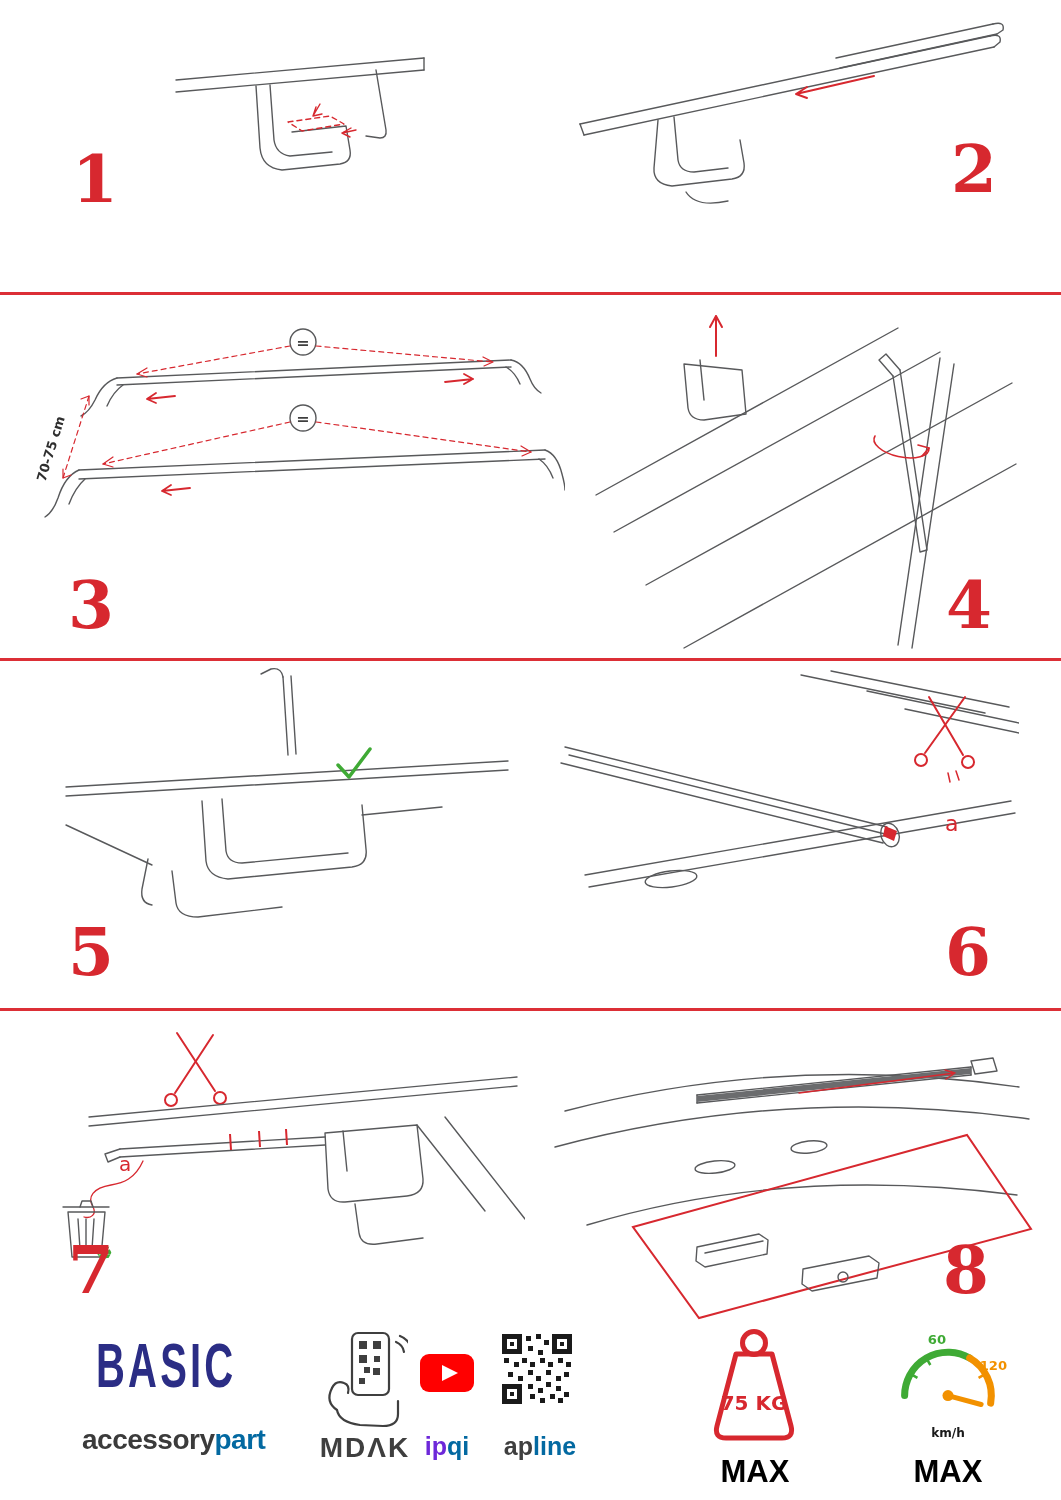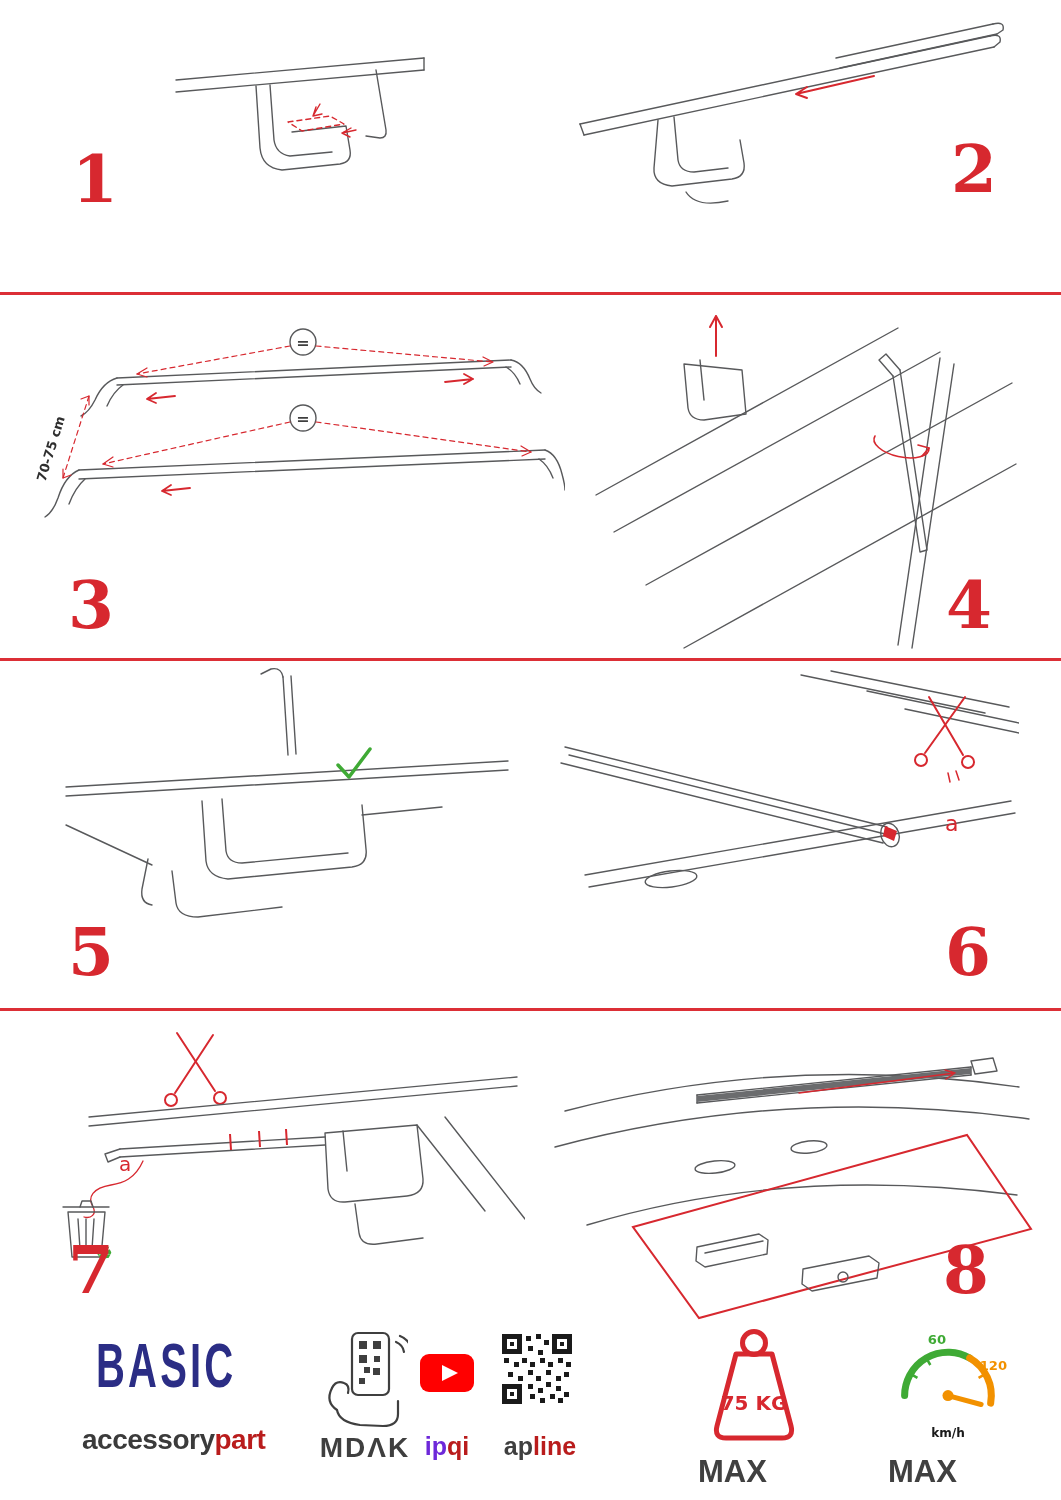--- a/index.html
+++ b/index.html
@@ -20,26 +20,26 @@
   .dash { stroke-dasharray:5 4; }
   svg text { font-family:"DejaVu Sans", sans-serif; }
   .footer { position:absolute; left:12px; top:1330px; width:1061px; height:170px; }
   .brand {
     position:absolute; left:84px; top:4px; color:#2b2d85;
     font-family:"Liberation Sans", sans-serif; font-weight:700; font-size:50px;
     letter-spacing:4px; transform:scale(0.8,1.25); transform-origin:left top; line-height:1;
   }
   .brand-sub { position:absolute; left:70px; top:94px; font-size:28px; font-weight:700;
     color:#3b3b3b; letter-spacing:-0.5px; font-family:"Liberation Sans", sans-serif; }
-  .red-text { color:#b91c1c; }
+  .red-text { color:#0369a1; }
   .gray-text { color:#6d28d9; }
   .footer-label { position:absolute; font-weight:700; color:#3f3f3f; text-align:center;
     font-family:"Liberation Sans", sans-serif; }
-  .max-label { position:absolute; font-size:31px; font-weight:700; color:#404040;
-    text-align:left; font-family:"Liberation Sans", sans-serif; }
+  .max-label { position:absolute; font-size:31px; font-weight:700; color:#000000;
+    text-align:center; font-family:"Liberation Sans", sans-serif; }
 </style>
 </head>
 <body>
 
 <div class="sheet">
 
   <div class="step" style="left:0;top:0;width:530px;height:291px;">
     <svg class="abs" style="left:170px;top:30px;" width="260" height="220" viewBox="0 0 260 220">
       <g class="ln">
         <path d="M6,50 L254,28"></path>

